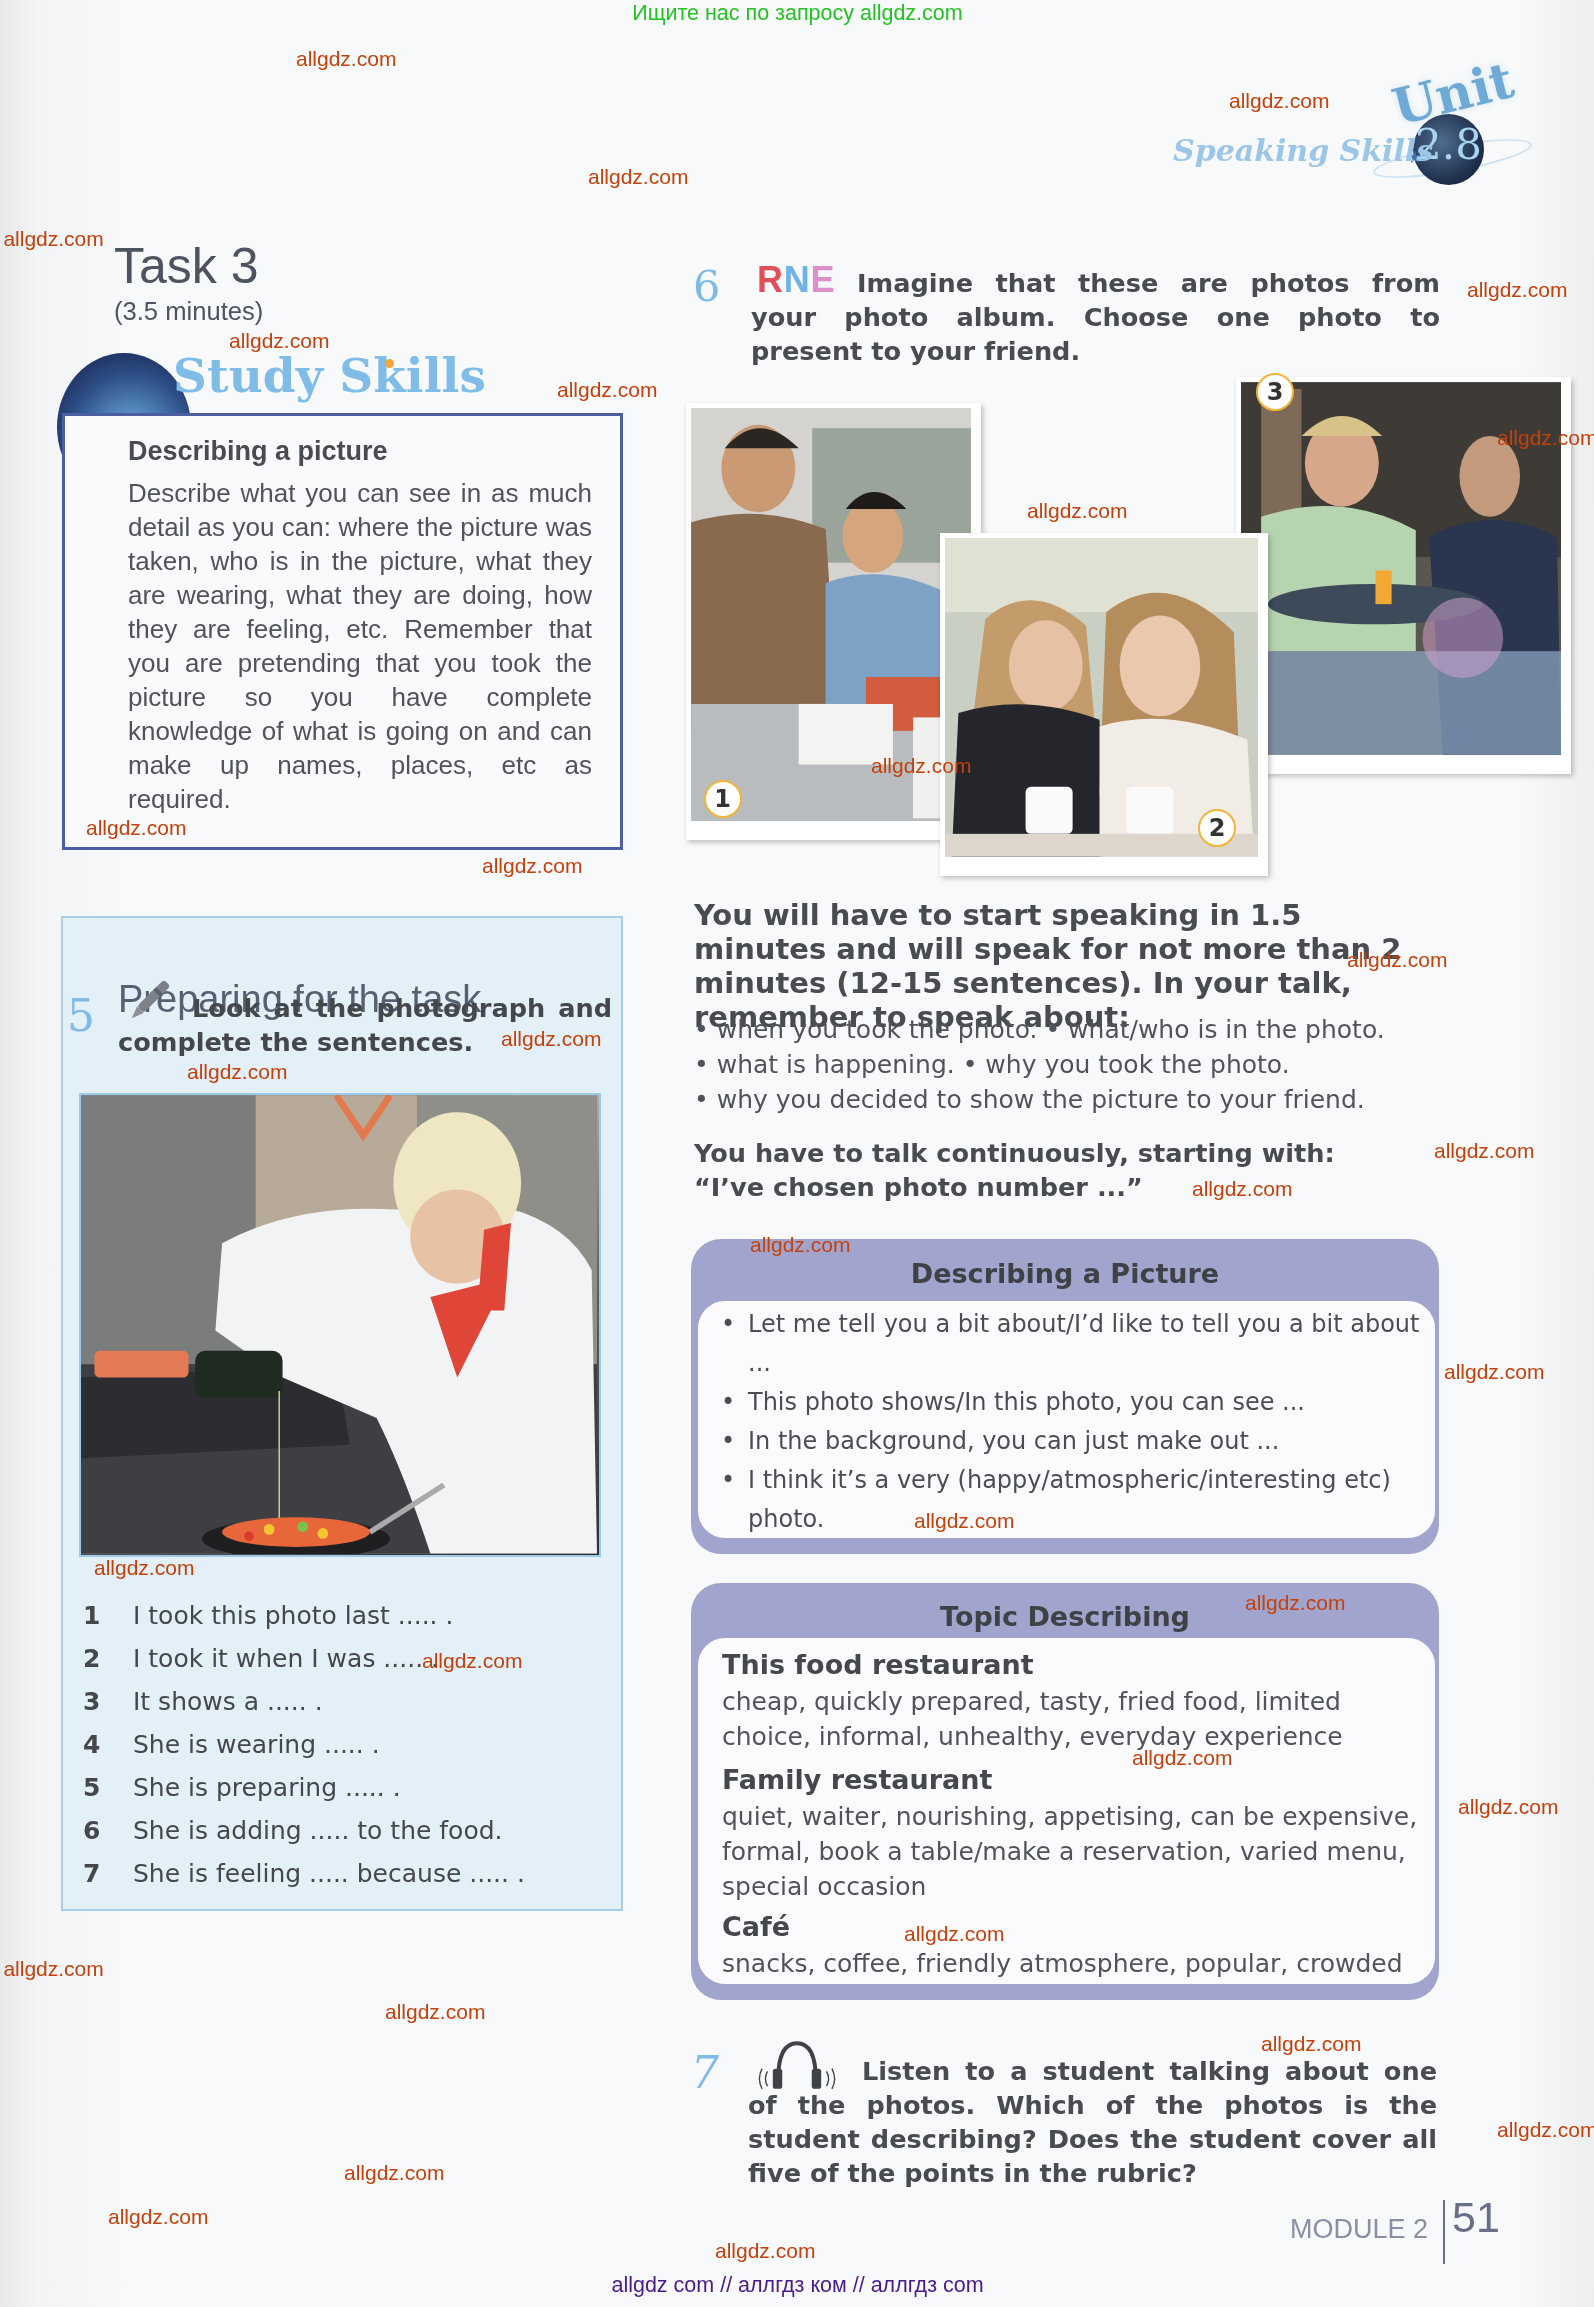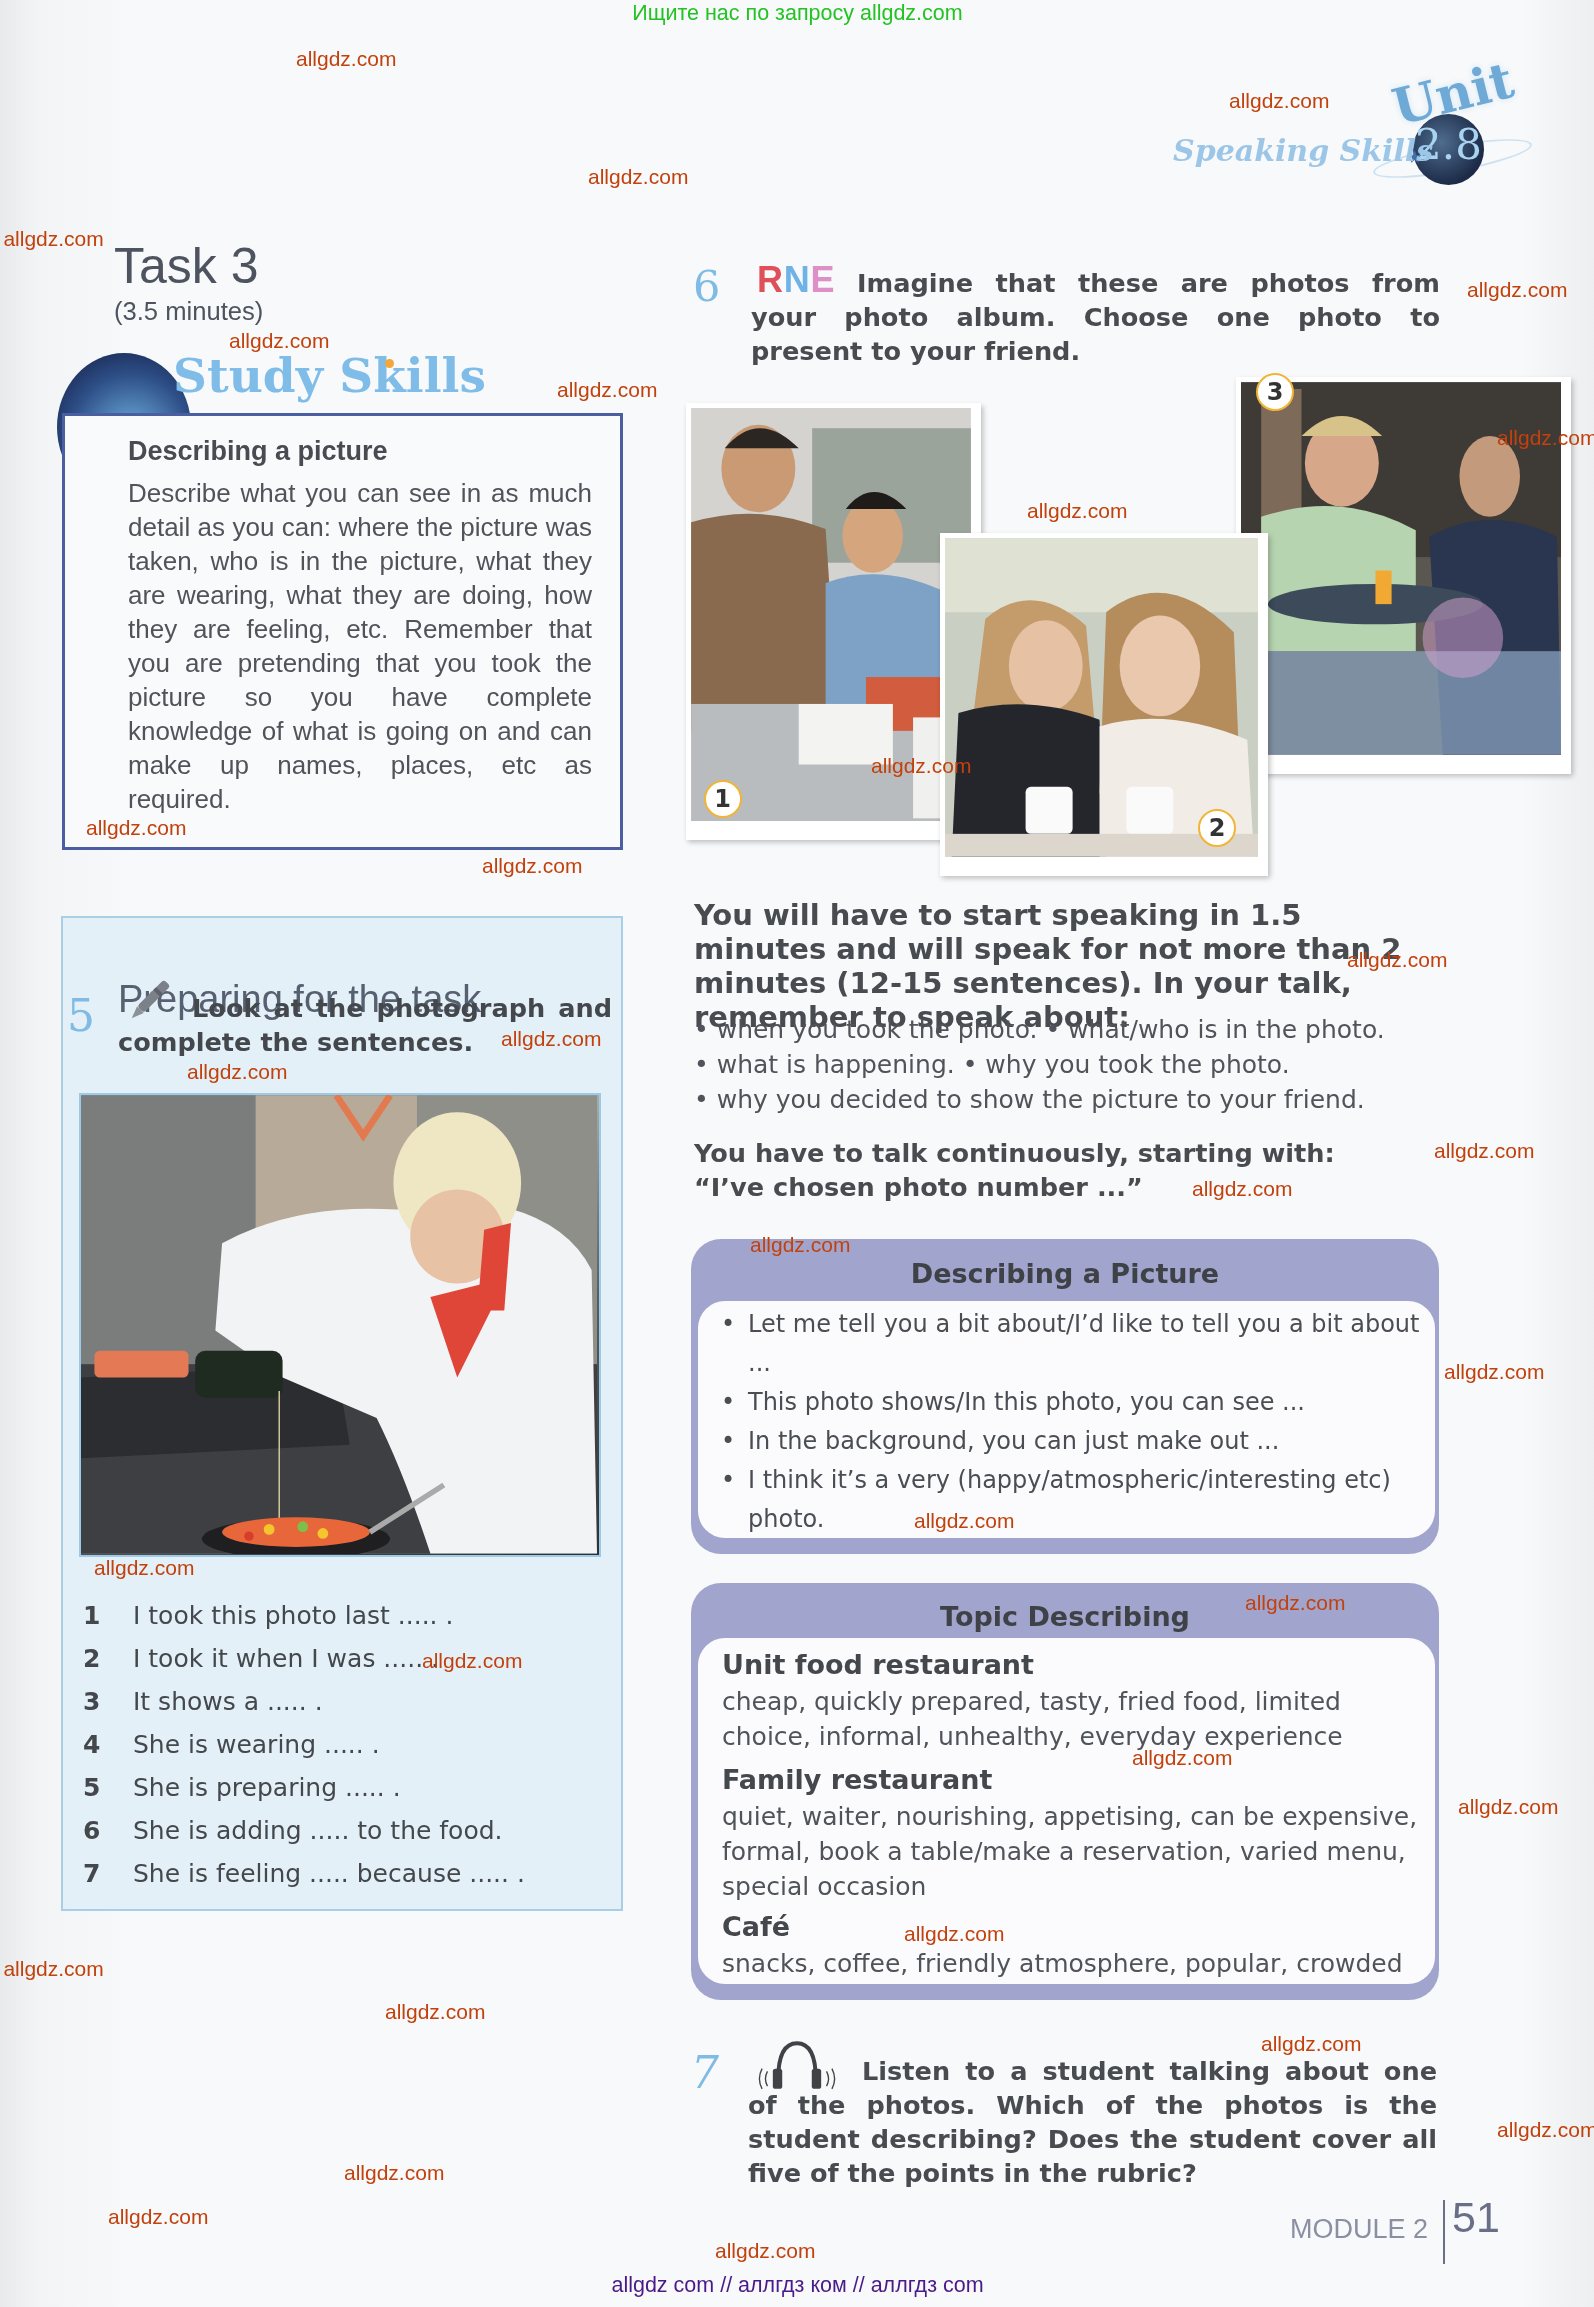--- a/index.html
+++ b/index.html
@@ -290,21 +290,21 @@
     <div class="li">This photo shows/In this photo, you can see ...</div>
     <div class="li">In the background, you can just make out ...</div>
     <div class="li">I think it’s a very (happy/atmospheric/interesting etc) photo.</div>
   </div>
 </div>
 
 <div class="rubric" style="left:691px; top:1583px; width:748px; height:417px;">
   <div class="rubric-title" style="top:17.5px;">Topic Describing</div>
   <div class="rubric-inner" style="left:6.7px; top:55px; width:737px; height:346px;"></div>
   <div class="rb-list" style="left:31px; top:63px; width:699px;">
-    <div class="vocab-h">Unit food restaurant</div>
+    <div class="vocab-h">This food restaurant</div>
     <div class="vocab-b">cheap, quickly prepared, tasty, fried food, limited choice, informal, unhealthy, everyday experience</div>
     <div class="vocab-h" style="margin-top:6.7px;">Family restaurant</div>
     <div class="vocab-b">quiet, waiter, nourishing, appetising, can be expensive, formal, book a table/make a reservation, varied menu, special occasion</div>
     <div class="vocab-h" style="margin-top:4px;">Café</div>
     <div class="vocab-b">snacks, coffee, friendly atmosphere, popular, crowded</div>
   </div>
 </div>
 
 <div class="ex-num ex7-num">7</div>
 <svg class="headphones" viewBox="0 0 140 80">

